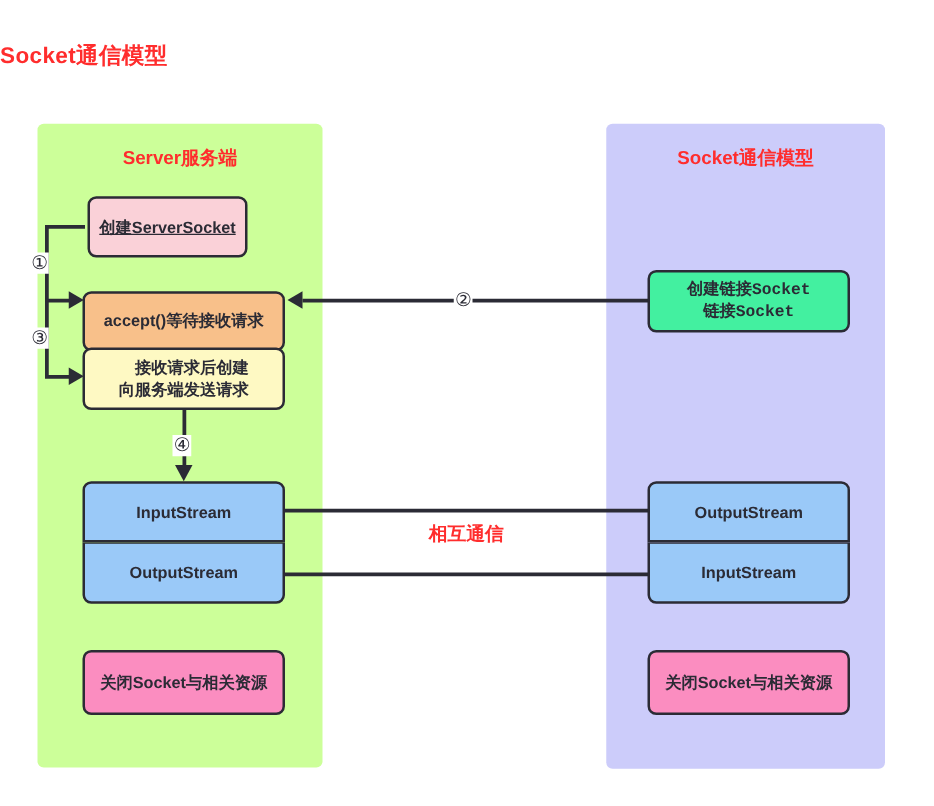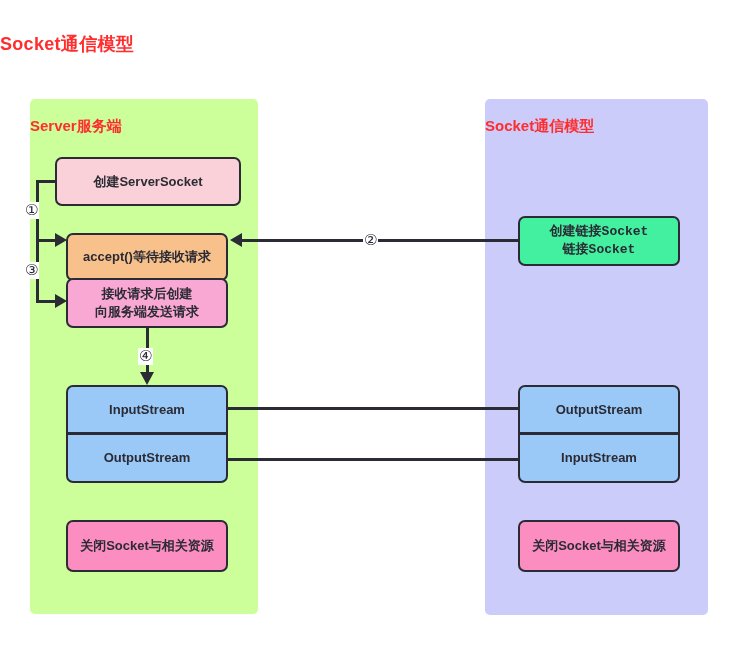--- a/index.html
+++ b/index.html
@@ -48,21 +48,21 @@
     top: 99px;
     width: 223px;
     height: 516px;
     background: #ccccfa;
   }
   .panel-title {
     position: absolute;
     left: 0;
     top: 18px;
     width: 100%;
-    text-align: left;
+    text-align: center;
     color: #ff2d2d;
     font-size: 15px;
     font-weight: bold;
   }
 
   
   .node {
     position: absolute;
     box-sizing: border-box;
     border: 2.5px solid #2b2b35;
@@ -74,21 +74,21 @@
     font-size: 13px;
     font-weight: bold;
     color: #2b2b35;
     line-height: 1.35;
     z-index: 5;
   }
   .node .l2 { display: block; }
 
   .c-pink     { background: #fad1d8; }
   .c-orange   { background: #f8c08a; margin-top: 16px; }
-  .c-yellow   { background: #f9a8d4; }
+  .c-yellow   { background: #fef9c3; text-align: right; }
   .c-blue     { background: #9ac9f8; }
   .c-magenta  { background: #fb8dc0; }
   .c-green    { background: #43f0a0; }
 
   
   .node.stack-top    { border-bottom-left-radius: 0; border-bottom-right-radius: 0; }
   .node.stack-bottom { border-top-left-radius: 0; border-top-right-radius: 0; border-top-width: 1.25px; }
 
   
   .ln {
@@ -158,21 +158,21 @@
 <body>
 
 <div id="canvas">
 
   <div class="title">Socket通信模型</div>
 
   <div class="panel panel-server">
     <div class="panel-title">Server服务端</div>
   </div>
 
-  <div class="node c-pink" style="left:55px; top:157px; width:186px; height:49px;">创建ServerSocket</div>
+  <div class="node c-pink" style="left:70px; top:157px; width:128px; height:49px;text-decoration:underline;">创建ServerSocket</div>
 
   <div class="node c-orange" style="left:66px; top:217px; width:162px; height:48px;">accept()等待接收请求</div>
 
   <div class="node c-yellow" style="left:66px; top:278px; width:162px; height:50px;">
     <div>
       <span class="l2">接收请求后创建</span>
       <span class="l2">向服务端发送请求</span>
     </div>
   </div>
 
@@ -214,15 +214,16 @@
   <div class="arrow arrow-l" style="left:230px; top:233px;"></div>
   <div class="step" style="left:363px; top:232px;">②</div>
 
   <div class="ln ln-v" style="left:146px; top:328px; height:48px;"></div>
   <div class="arrow arrow-d" style="left:140px; top:372px;"></div>
   <div class="step" style="left:138px; top:348px;">④</div>
 
   <div class="ln ln-h" style="left:228px; top:407px; width:292px;"></div>
   <div class="ln ln-h" style="left:228px; top:458px; width:292px;"></div>
 
+  <div class="mid-label mid-comm">相互通信</div>
 
 
 </div>
 
 </body></html>

